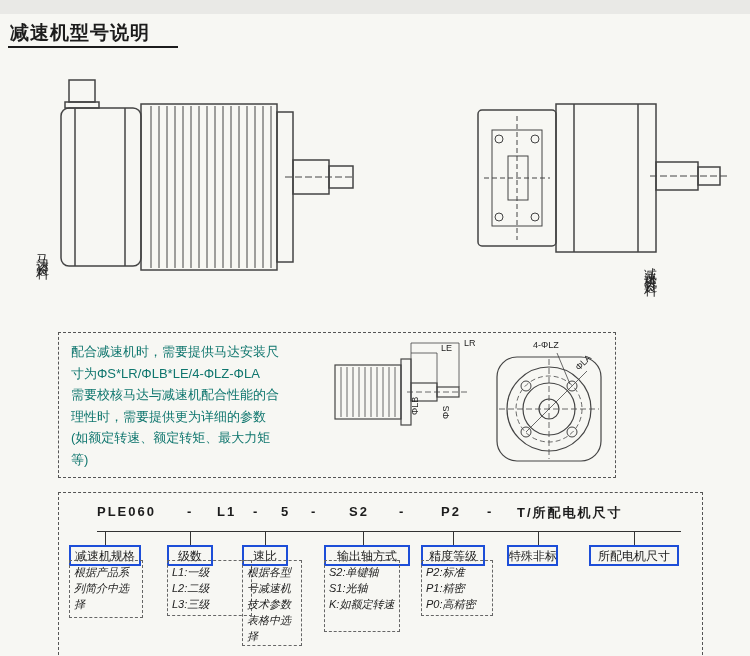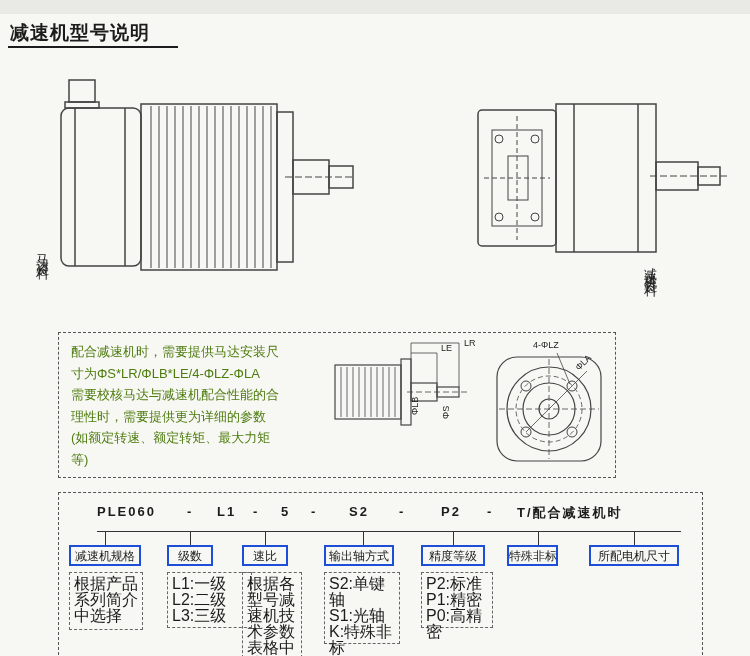--- a/index.html
+++ b/index.html
@@ -12,38 +12,38 @@
   .abs { position:absolute; }
   .page-title { left:10px; top:6px; font-size:19px; font-weight:bold; letter-spacing:1px; }
   .title-underline { left:8px; top:32px; width:170px; height:2px; background:#1c1c1c; }
   .vlabel {
     writing-mode:vertical-lr; text-orientation:upright;
     font-size:13px; letter-spacing:4px; color:#222; line-height:16px;
   }
   .note-box { left:58px; top:318px; width:558px; height:146px; border:1px dashed #555; }
   .note-text {
     position:absolute; left:12px; top:8px; width:254px;
-    font-size:13px; line-height:21.5px; white-space:pre-line; color:#4d7c0f;
+    font-size:13px; line-height:21.5px; white-space:pre-line; color:#0f766e;
   }
   .note-svg { position:absolute; left:262px; top:2px; }
   .bottom-box { left:58px; top:478px; width:645px; height:168px; border:1px dashed #555; }
   .model-seg, .model-dash {
     position:absolute; top:11px; font-size:13px; font-weight:bold;
     letter-spacing:2px; white-space:nowrap;
   }
   .model-underline { position:absolute; left:38px; top:38px; width:584px; height:1px; background:#333; }
   .tick { position:absolute; top:38px; width:1px; height:14px; background:#333; }
   .bd-title {
     position:absolute; top:52px; height:21px; border:2px solid #1d4ed8;
     background:#f7f7f3; font-size:12px; line-height:19px; text-align:center;
     white-space:nowrap; overflow:hidden;
   }
   .bd-detail {
-    position:absolute; top:79px; border:1px dashed #666;
-    font-size:16px; line-height:16px; padding:3px 4px; white-space:pre-line;
+    position:absolute; top:67px; border:1px dashed #666;
+    font-size:11px; line-height:16px; padding:3px 4px; white-space:pre-line;font-style:italic;
   }
   svg text { font-family:"Liberation Sans","DejaVu Sans",sans-serif; fill:#222; stroke:none; }
 </style>
 </head>
 <body>
 
 <div id="page">
 
   <div class="abs page-title">减速机型号说明</div>
   <div class="abs title-underline"></div>
@@ -160,46 +160,46 @@
       <span class="model-seg" style="left:38px">PLE060</span>
       <span class="model-dash" style="left:128px">-</span>
       <span class="model-seg" style="left:158px">L1</span>
       <span class="model-dash" style="left:194px">-</span>
       <span class="model-seg" style="left:222px">5</span>
       <span class="model-dash" style="left:252px">-</span>
       <span class="model-seg" style="left:290px">S2</span>
       <span class="model-dash" style="left:340px">-</span>
       <span class="model-seg" style="left:382px">P2</span>
       <span class="model-dash" style="left:428px">-</span>
-      <span class="model-seg" style="left:458px">T/配合减速机时</span>
+      <span class="model-seg" style="left:458px">T/所配电机尺寸</span>
     </div>
 
     <div class="model-underline"></div>
     <div class="tick" style="left:46px"></div>
     <div class="tick" style="left:131px"></div>
     <div class="tick" style="left:206px"></div>
     <div class="tick" style="left:304px"></div>
     <div class="tick" style="left:394px"></div>
     <div class="tick" style="left:479px"></div>
     <div class="tick" style="left:575px"></div>
 
     <div class="bd-title" style="left:10px;width:72px">减速机规格</div>
     <div class="bd-title" style="left:108px;width:46px">级数</div>
     <div class="bd-title" style="left:183px;width:46px">速比</div>
-    <div class="bd-title" style="left:265px;width:70px">输出轴方式</div>
+    <div class="bd-title" style="left:265px;width:86px">输出轴方式</div>
     <div class="bd-title" style="left:362px;width:64px">精度等级</div>
     <div class="bd-title" style="left:448px;width:51px">特殊非标</div>
     <div class="bd-title" style="left:530px;width:90px">所配电机尺寸</div>
 
     <div class="bd-detail" style="left:10px;width:74px;height:58px">根据产品系列简介中选择</div>
     <div class="bd-detail" style="left:108px;width:85px;height:56px">L1:一级
 L2:二级
 L3:三级</div>
     <div class="bd-detail" style="left:183px;width:60px;height:86px">根据各型号减速机技术参数表格中选择</div>
     <div class="bd-detail" style="left:265px;width:76px;height:72px">S2:单键轴
 S1:光轴
-K:特殊非标</div>
+K:如额定转速</div>
     <div class="bd-detail" style="left:362px;width:72px;height:56px">P2:标准
 P1:精密
 P0:高精密</div>
   </div>
 
 </div>
 
 </body></html>

